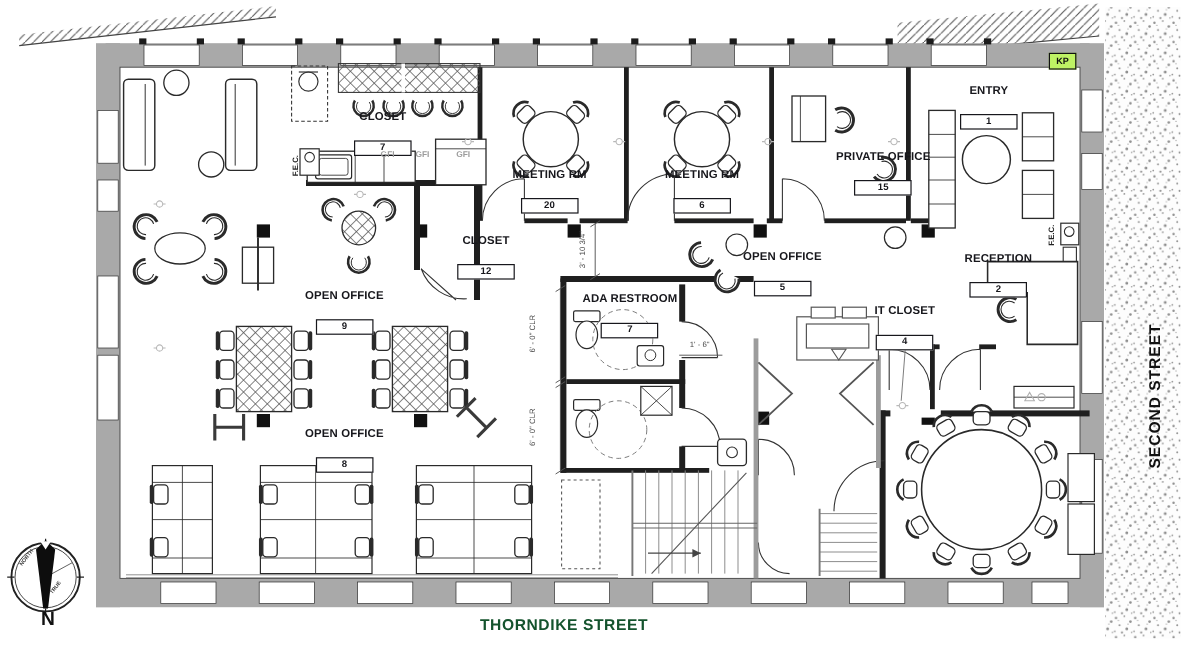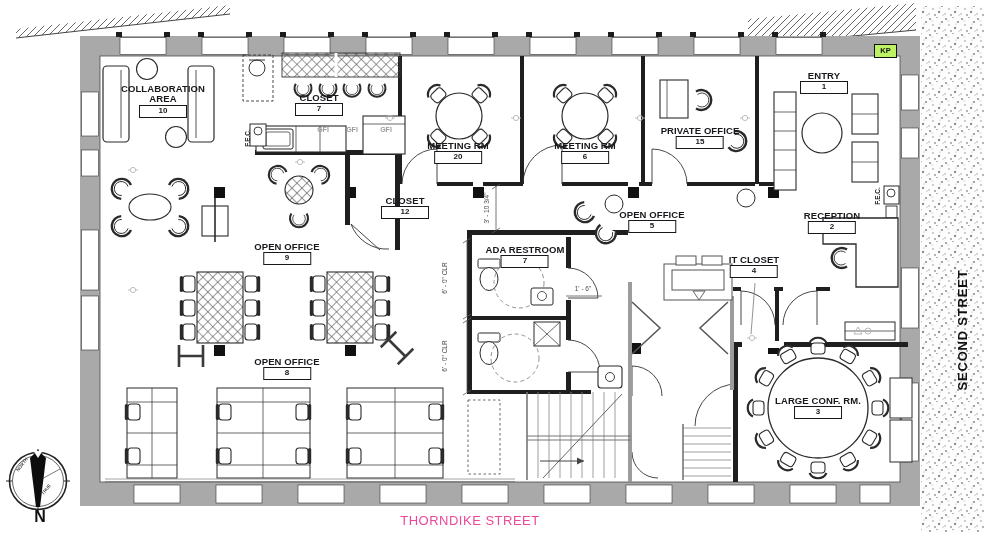--- a/index.html
+++ b/index.html
@@ -1,25 +1,25 @@
 <!DOCTYPE html>
 <html><head>
 <meta charset="utf-8">
 <style>
   html,body{margin:0;padding:0;background:#fff;}
   .stage{position:relative;width:984px;height:541px;background:#fff;overflow:hidden;
          font-family:"Liberation Sans",sans-serif;}
   svg.lines{position:absolute;left:0;top:0;}
   .lbl{position:absolute;transform:translateX(-50%);display:flex;flex-direction:column;align-items:center;
-       gap:0;color:#17171c;font-weight:bold;font-size:9.5px;line-height:1.1;white-space:nowrap;
+       gap:14px;color:#17171c;font-weight:bold;font-size:9.5px;line-height:1.1;white-space:nowrap;
        text-align:center;letter-spacing:.1px;z-index:5;}
   .lbl .box{display:block;border:1.4px solid #17171c;background:#fff;width:46px;padding:1px 0;font-size:8px;}
   .lbl.wrap{white-space:normal;width:86px;}
-  .street-s{position:absolute;left:470px;top:513px;transform:translateX(-50%);font-weight:normal;
-            font-size:13px;letter-spacing:.5px;color:#ec4899;z-index:5;}
+  .street-s{position:absolute;left:470px;top:513px;transform:translateX(-50%);font-weight:bold;
+            font-size:13px;letter-spacing:.5px;color:#14532d;z-index:5;}
   .street-e{position:absolute;left:962px;top:330px;transform:translate(-50%,-50%) rotate(-90deg);
             font-weight:bold;font-size:13px;letter-spacing:.8px;color:#111;white-space:nowrap;z-index:5;}
   .fec{position:absolute;font-size:6.5px;font-weight:bold;color:#222;
        transform:translate(-50%,-50%) rotate(-90deg);white-space:nowrap;z-index:5;}
   .gfi{position:absolute;font-size:7px;font-weight:bold;color:#9b9b9b;transform:translateX(-50%);z-index:5;}
   .dim{position:absolute;font-size:6.5px;color:#4a4a4a;transform:translate(-50%,-50%) rotate(-90deg);
        white-space:nowrap;z-index:5;}
   .dimh{position:absolute;font-size:6.5px;color:#4a4a4a;transform:translate(-50%,-50%);white-space:nowrap;z-index:5;}
   .kp{position:absolute;left:874px;top:44px;width:21px;height:12px;border:1.2px solid #111;background:#bef264;
       font-size:7.5px;font-weight:bold;text-align:center;line-height:12px;color:#111;z-index:5;}
@@ -410,65 +410,57 @@
 </svg>
 
   <div class="lbl" style="left:824px;top:71px">
     <span>ENTRY</span>
     <span class="box">1</span>
   </div>
   <div class="lbl" style="left:832px;top:211px">
     <span>RECEPTION</span>
     <span class="box">2</span>
   </div>
-  <div class="lbl" style="left:818px;top:396px">
-    <span>LARGE CONF. RM.</span>
-    <span class="box">3</span>
-  </div>
   <div class="lbl" style="left:754px;top:255px">
     <span>IT CLOSET</span>
     <span class="box">4</span>
   </div>
   <div class="lbl" style="left:652px;top:210px">
     <span>OPEN OFFICE</span>
     <span class="box">5</span>
   </div>
   <div class="lbl" style="left:525px;top:245px">
     <span>ADA RESTROOM</span>
     <span class="box">7</span>
   </div>
   <div class="lbl" style="left:287px;top:357px">
     <span>OPEN OFFICE</span>
     <span class="box">8</span>
   </div>
   <div class="lbl" style="left:287px;top:242px">
     <span>OPEN OFFICE</span>
     <span class="box">9</span>
   </div>
-  <div class="lbl wrap" style="left:163px;top:84px">
-    <span>COLLABORATION AREA</span>
-    <span class="box">10</span>
-  </div>
   <div class="lbl" style="left:319px;top:93px">
     <span>CLOSET</span>
     <span class="box">7</span>
   </div>
   <div class="lbl" style="left:405px;top:196px">
     <span>CLOSET</span>
     <span class="box">12</span>
   </div>
   <div class="lbl" style="left:458px;top:141px">
     <span>MEETING RM</span>
     <span class="box">20</span>
   </div>
   <div class="lbl" style="left:585px;top:141px">
     <span>MEETING RM</span>
     <span class="box">6</span>
   </div>
-  <div class="lbl" style="left:700px;top:126px">
+  <div class="lbl" style="left:736px;top:126px">
     <span>PRIVATE OFFICE</span>
     <span class="box">15</span>
   </div>
 
   <div class="street-s">THORNDIKE STREET</div>
   <div class="street-e">SECOND STREET</div>
   <div class="nlabel">N</div>
   <div class="ctext" style="left:14px;top:462px;transform:rotate(-52deg)">NORTH</div>
   <div class="ctext" style="left:40px;top:487px;transform:rotate(-52deg)">TRUE</div>
 

